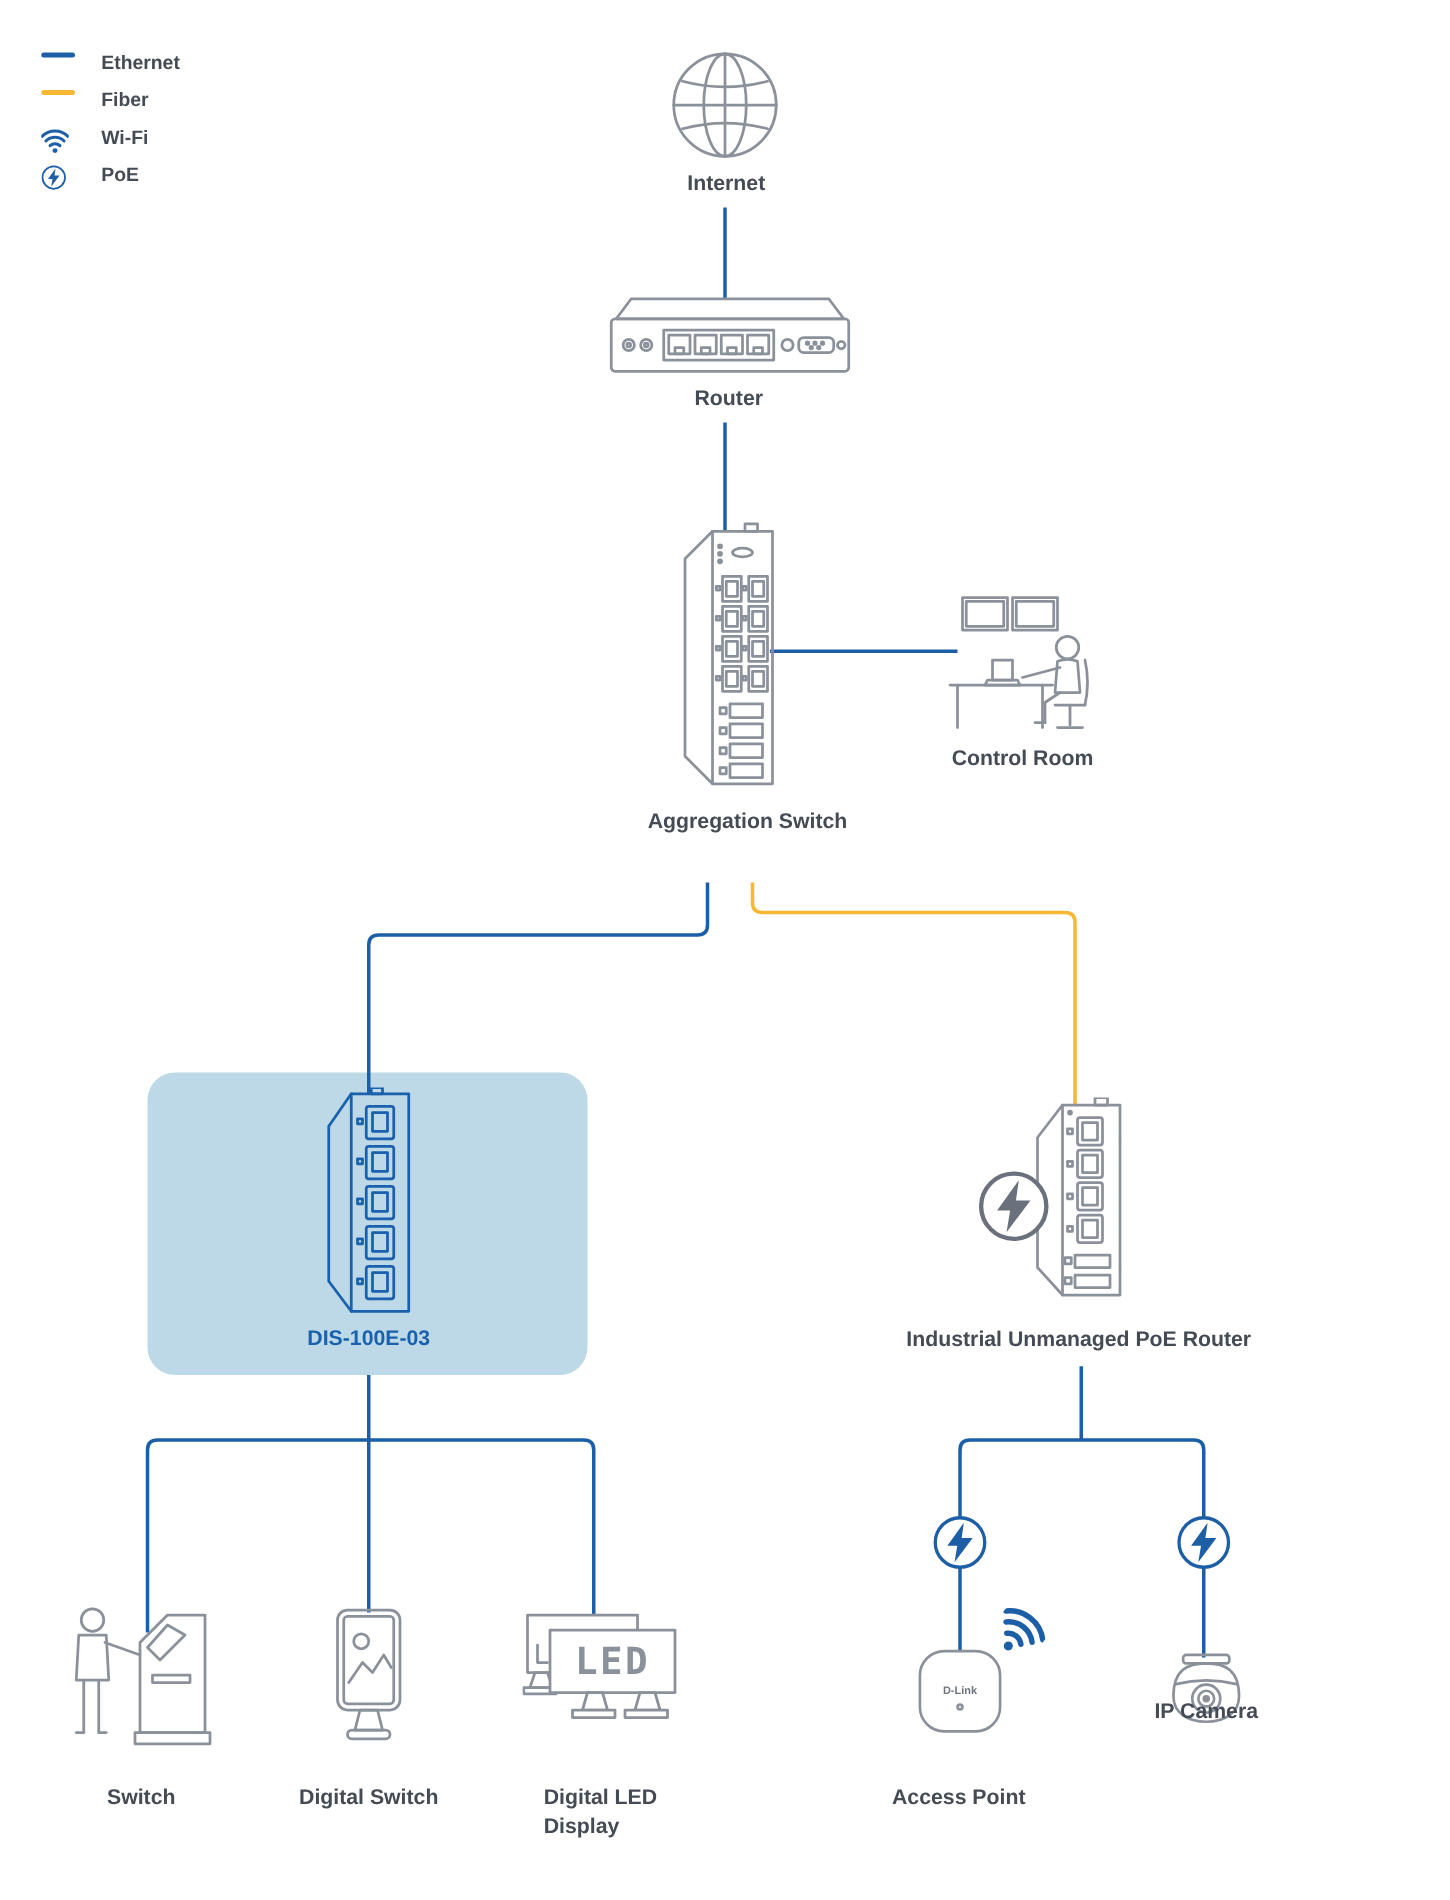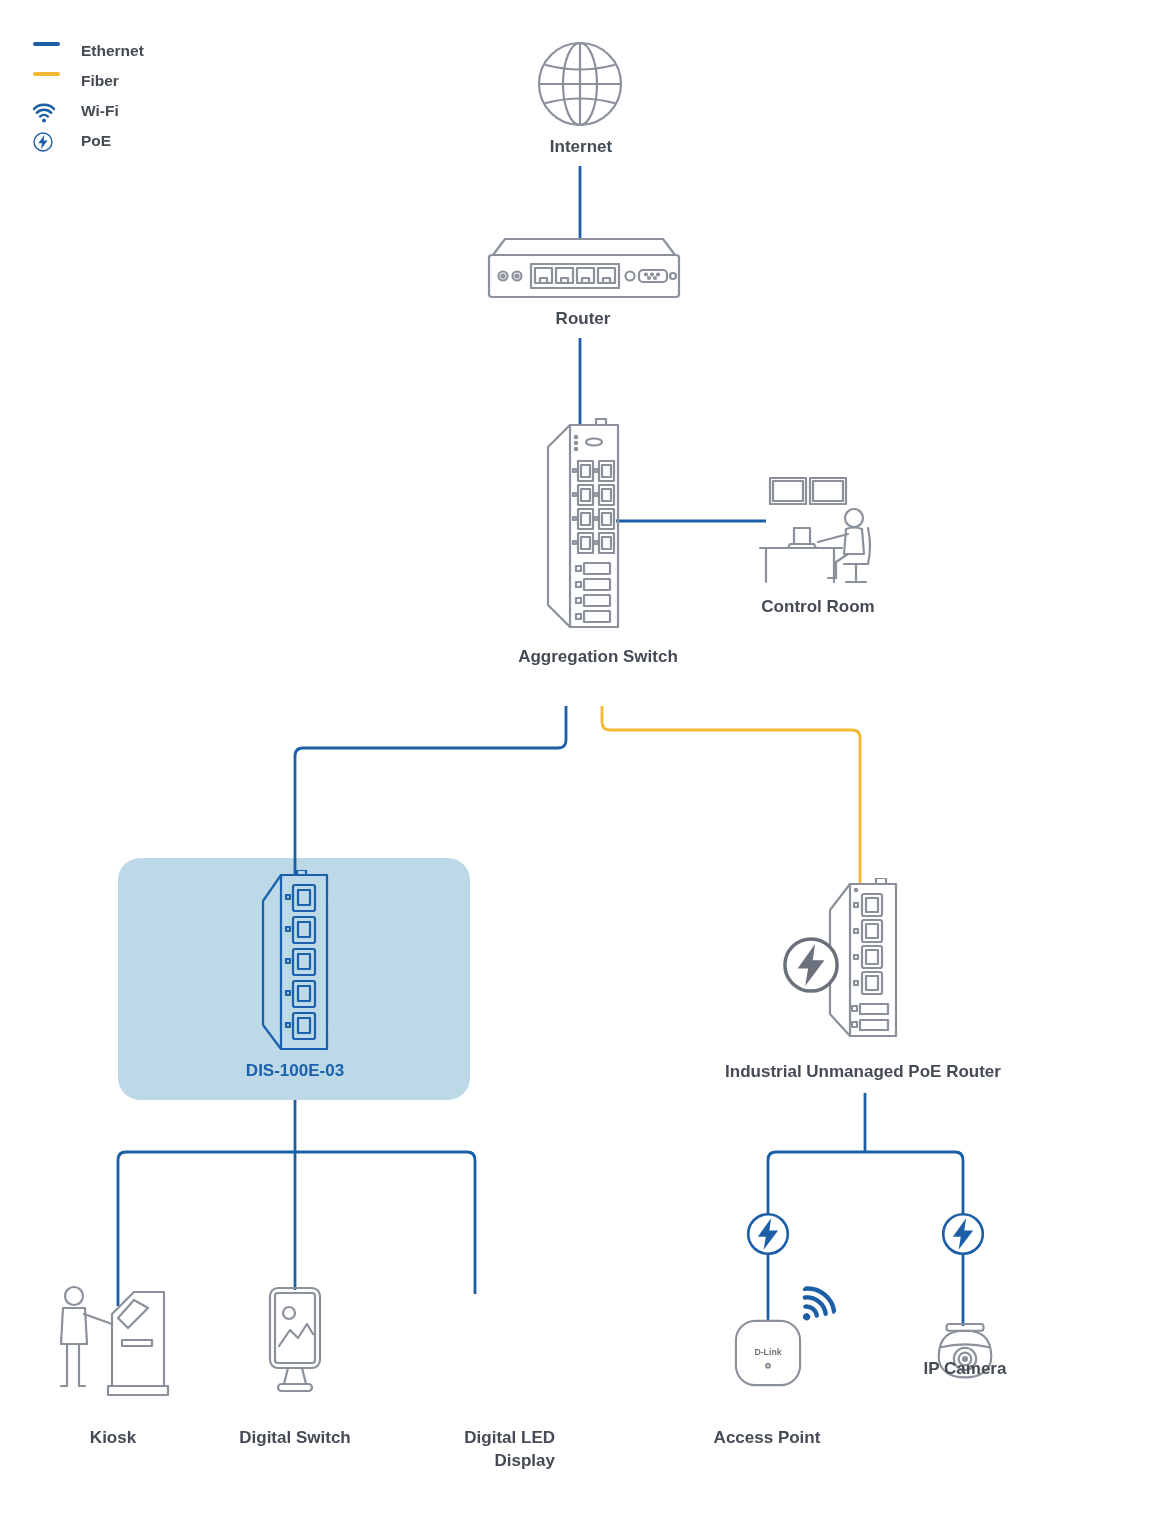--- a/index.html
+++ b/index.html
@@ -20,21 +20,21 @@
 .node{position:absolute;z-index:3;line-height:0}
 .dv{stroke:var(--device);fill:none;stroke-width:2.2;stroke-linecap:round;stroke-linejoin:round}
 .ac{stroke:var(--accent);fill:none;stroke-width:2.2;stroke-linecap:round;stroke-linejoin:round}
 .led-text{font-family:"DejaVu Sans Mono",monospace;font-size:30px;font-weight:bold;fill:var(--device);stroke:none;letter-spacing:2px}
 .ap-logo{font-family:"Liberation Sans",sans-serif;font-size:9px;font-weight:bold;fill:#6e747e;stroke:none}
 .c-blue{color:var(--ethernet)}
 .c-gray{color:#6b717c}
 .wifi-ap{transform:rotate(38deg)}
 
 
-.lbl{position:absolute;transform:translateX(-50%);z-index:4;font-size:17px;font-weight:700;color:var(--label);white-space:nowrap;line-height:1.35;text-align:right}
+.lbl{position:absolute;transform:translateX(-50%);z-index:4;font-size:17px;font-weight:700;color:var(--label);white-space:nowrap;line-height:1.35;text-align:left}
 .lbl.blue{color:var(--accent)}
 .lbl.wrap{white-space:normal;width:120px}
 
 
 .legend{position:absolute;left:33px;top:42px;z-index:4}
 .lrow{display:flex;align-items:flex-start;gap:21px;margin-bottom:8px;height:22px}
 .lswatch{width:27px;height:4px;border-radius:2px;display:inline-block}
 .licon{width:27px;display:inline-flex;align-items:center;justify-content:flex-start;line-height:0}
 .ltext{font-size:15.5px;font-weight:700;color:var(--label)}
 </style>
@@ -290,36 +290,52 @@
         <line x1="29" y1="64" x2="29" y2="106"></line>
         <line x1="17" y1="106" x2="11" y2="106"></line>
         <line x1="29" y1="106" x2="35" y2="106"></line>
         <polygon points="62,106 62,34 84,12 114,12 114,106"></polygon>
         <polygon points="68,38 84,20 98,28 78,48"></polygon>
         <rect x="72" y="60" width="30" height="6"></rect>
         <rect x="58" y="106" width="60" height="9"></rect>
       </g>
     </svg>
   </div>
-  <div class="lbl" style="left:113px;top:1427px">Kiosk</div>
+  <div class="lbl" style="left:113px;top:1427px">Switch</div>
 
   <div class="node" style="left:262px;top:1286px">
     <svg width="66" height="114" viewBox="0 0 66 114">
       <g class="dv">
         <rect x="8" y="2" width="50" height="80" rx="8"></rect>
         <rect x="13" y="7" width="40" height="70" rx="3"></rect>
         <circle cx="27" cy="27" r="6"></circle>
         <polyline points="17,60 28,44 36,52 45,38 51,48"></polyline>
         <polygon points="26,82 40,82 44,98 22,98"></polygon>
         <rect x="16" y="98" width="34" height="7" rx="3.5"></rect>
       </g>
     </svg>
   </div>
   <div class="lbl" style="left:295px;top:1427px">Digital Switch</div>
 
+  <div class="node" style="left:418px;top:1290px">
+    <svg width="126" height="106" viewBox="0 0 126 106">
+      <g class="dv">
+        <rect x="4" y="2" width="88" height="46" fill="#fff"></rect>
+        <path d="M12,26 V40 H20"></path>
+        <polygon points="10,48 20,48 24,60 6,60" fill="#fff"></polygon>
+        <rect x="1" y="60" width="26" height="5" fill="#fff"></rect>
+        <rect x="22" y="14" width="100" height="50" fill="#fff"></rect>
+        <polygon points="52,64 64,64 68,78 48,78" fill="#fff"></polygon>
+        <polygon points="94,64 106,64 110,78 90,78" fill="#fff"></polygon>
+        <rect x="40" y="78" width="34" height="6" fill="#fff"></rect>
+        <rect x="82" y="78" width="34" height="6" fill="#fff"></rect>
+      </g>
+      <text class="led-text" x="72" y="49" text-anchor="middle">LED</text>
+    </svg>
+  </div>
   <div class="lbl wrap" style="left:495px;top:1427px">Digital LED Display</div>
 
   <div class="node" style="left:733px;top:1318px">
     <svg width="70" height="70" viewBox="0 0 72 72">
       <g class="dv">
         <rect x="3" y="3" width="66" height="66" rx="20"></rect>
         <circle cx="36" cy="49" r="2"></circle>
       </g>
       <text class="ap-logo" x="36" y="38" text-anchor="middle">D-Link</text>
     </svg>

